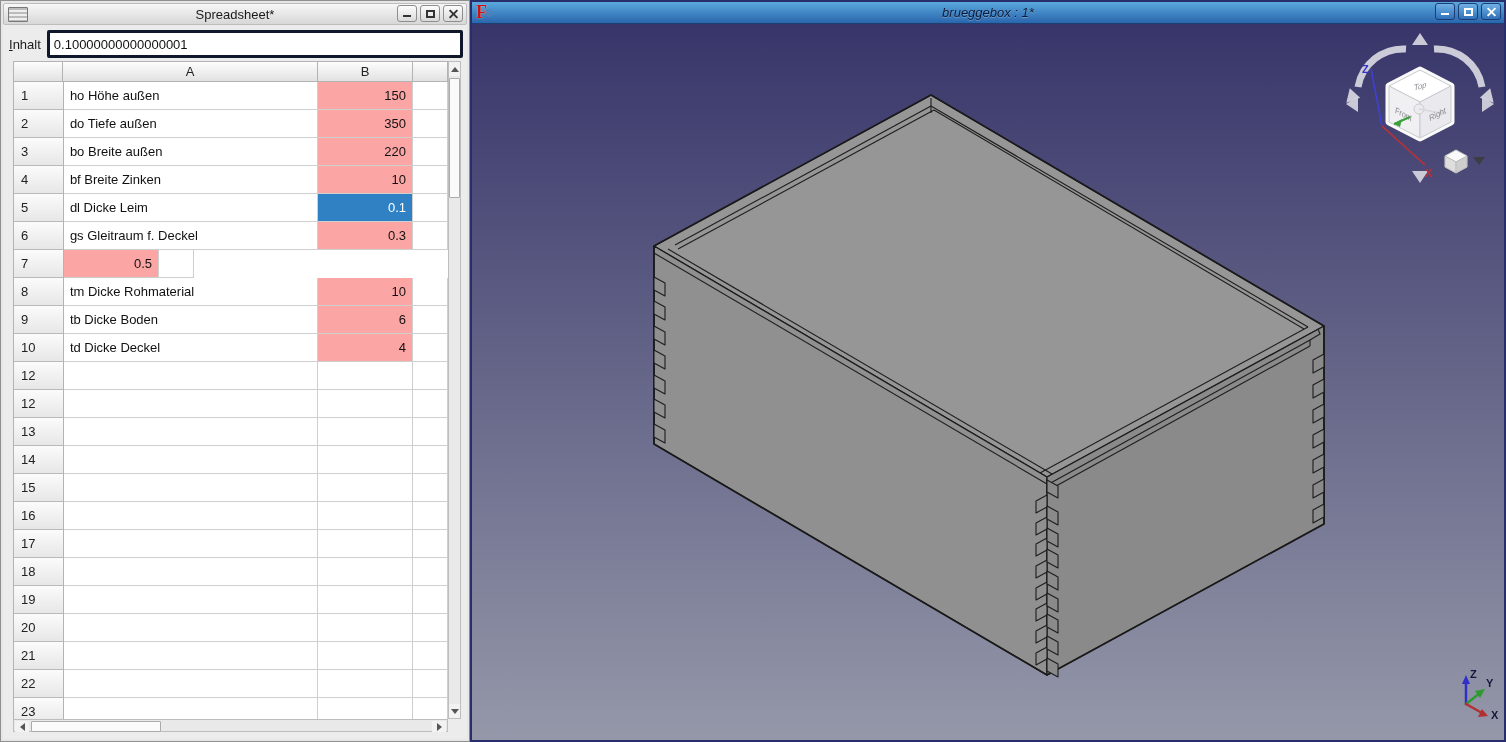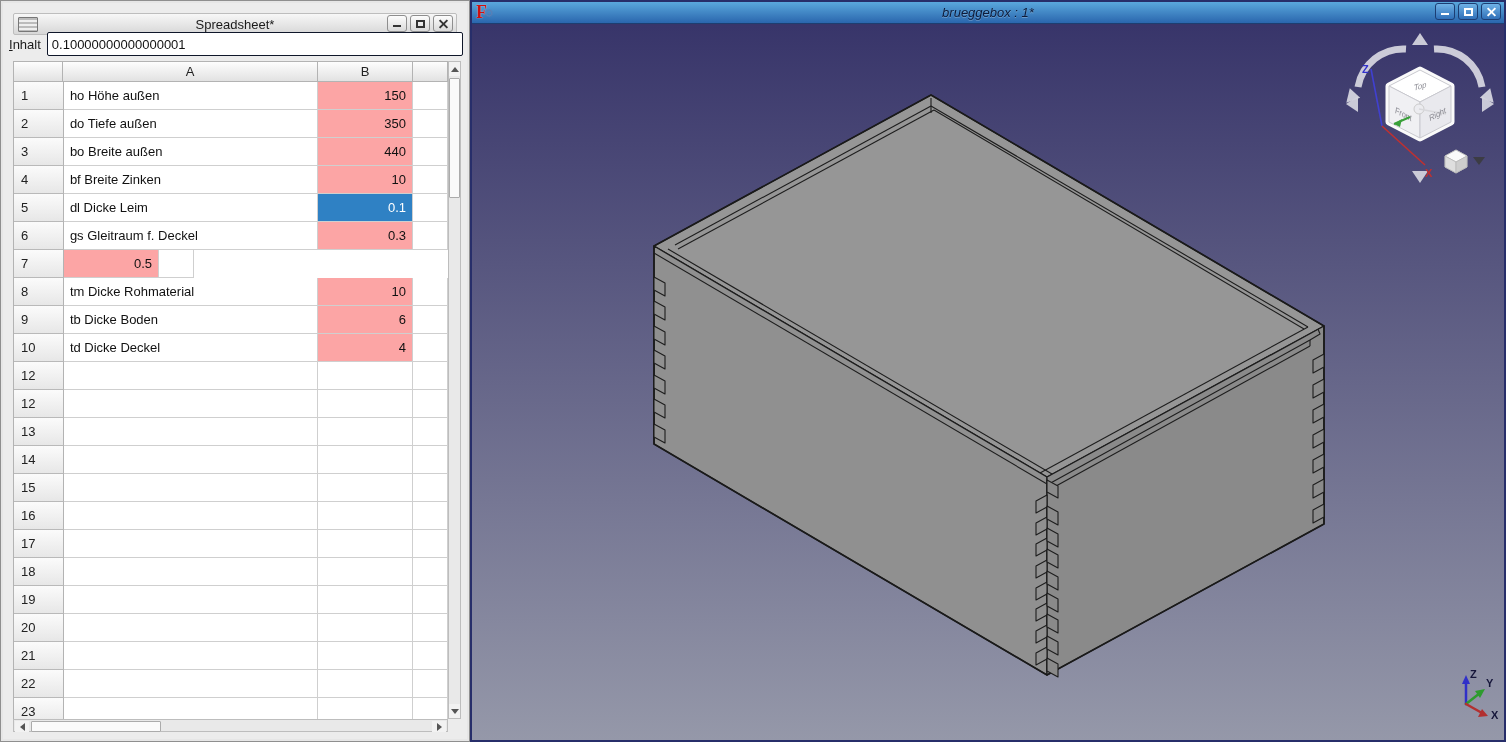--- a/index.html
+++ b/index.html
@@ -1,35 +1,35 @@
 <!DOCTYPE html>
 <html><head>
 <meta charset="utf-8">
 <style>
   html,body{margin:0;padding:0;background:#444;}
   *{box-sizing:border-box;}
   .screen{position:relative;width:1506px;height:742px;overflow:hidden;font-family:"Liberation Sans",sans-serif;background:#555;}
 
   
   .sheet-window{position:absolute;left:0;top:0;width:470px;height:742px;background:#ececec;border:1px solid #8f8f8f;box-shadow:inset 0 0 0 2px #e6e6e6;}
-  .sheet-titlebar{position:relative;height:22px;margin:12px;background:linear-gradient(#f7f7f7,#d7d7d7);border:1px solid #bdbdbd;border-radius:2px;display:flex;align-items:center;}
+  .sheet-titlebar{position:relative;height:22px;margin:2px;background:linear-gradient(#f7f7f7,#d7d7d7);border:1px solid #bdbdbd;border-radius:2px;display:flex;align-items:center;}
   .sheet-title{position:absolute;left:0;right:0;text-align:center;font-size:13px;color:#1a1a1a;}
   .sheet-icon{width:20px;height:15px;margin-left:4px;border:1px solid #777;background:
     repeating-linear-gradient(#bbb 0 2px,#eee 2px 4px);border-radius:1px;}
   .winbtns{position:absolute;right:3px;top:1px;display:flex;gap:3px;}
   .wbtn{width:20px;height:17px;border:1px solid #8e8e8e;border-radius:3px;background:linear-gradient(#fdfdfd,#d9d9d9);position:relative;}
   .g-min{position:absolute;left:5px;bottom:4px;width:8px;height:2px;background:#333;}
   .g-max{position:absolute;left:5px;top:4px;width:9px;height:8px;border:2px solid #333;}
   .g-x1,.g-x2{position:absolute;left:4px;top:7px;width:11px;height:2px;background:#333;}
   .g-x1{transform:rotate(45deg);} .g-x2{transform:rotate(-45deg);}
 
   .inhalt-row{position:absolute;left:8px;top:31px;width:454px;height:24px;display:flex;align-items:center;}
   .inhalt-label{font-size:13px;color:#1a1a1a;margin-right:6px;}
   .inhalt-label .accel{text-decoration:underline;}
-  .inhalt-input{flex:1;height:24px;border:1px solid #0f172a;border-radius:2px;background:#fff;font-family:"Liberation Sans",sans-serif;font-size:13px;color:#111;padding:11px 4px;outline:none;}
+  .inhalt-input{flex:1;height:24px;border:3px solid #0f172a;border-radius:2px;background:#fff;font-family:"Liberation Sans",sans-serif;font-size:13px;color:#111;padding:11px 4px;outline:none;}
 
   .table{position:absolute;left:12px;top:60px;width:435px;}
   .thead{display:flex;height:21px;}
   .th{border:1px solid #b3b3b3;border-left:none;background:linear-gradient(#fdfdfd,#e2e2e2);font-size:13px;color:#222;display:flex;align-items:center;justify-content:center;}
   .th:first-child{border-left:1px solid #b3b3b3;}
   .w-num{width:50px;} .w-a{width:255px;} .w-b{width:95px;} .w-c{width:35px;}
   .tbody{height:637px;overflow:hidden;background:#fff;border-left:1px solid #b3b3b3;}
   .tr{display:flex;height:28px;}
   .td{border-right:1px solid #cfcfcf;border-bottom:1px solid #cfcfcf;font-size:13px;color:#111;line-height:27px;overflow:hidden;white-space:nowrap;}
   .rownum{width:50px;background:linear-gradient(#fbfbfb,#e7e7e7);border-right:1px solid #b3b3b3;border-bottom:1px solid #b9b9b9;padding-left:7px;color:#222;}
@@ -114,21 +114,21 @@
           </div>
           <div class="tr">
             <div class="td rownum">2</div>
             <div class="td colA">do Tiefe außen</div>
             <div class="td colB yellow">350</div>
             <div class="td colC"></div>
           </div>
           <div class="tr">
             <div class="td rownum">3</div>
             <div class="td colA">bo Breite außen</div>
-            <div class="td colB yellow">440</div>
+            <div class="td colB yellow">220</div>
             <div class="td colC"></div>
           </div>
           <div class="tr">
             <div class="td rownum">4</div>
             <div class="td colA">bf Breite Zinken</div>
             <div class="td colB yellow">10</div>
             <div class="td colC"></div>
           </div>
           <div class="tr">
             <div class="td rownum">5</div>

